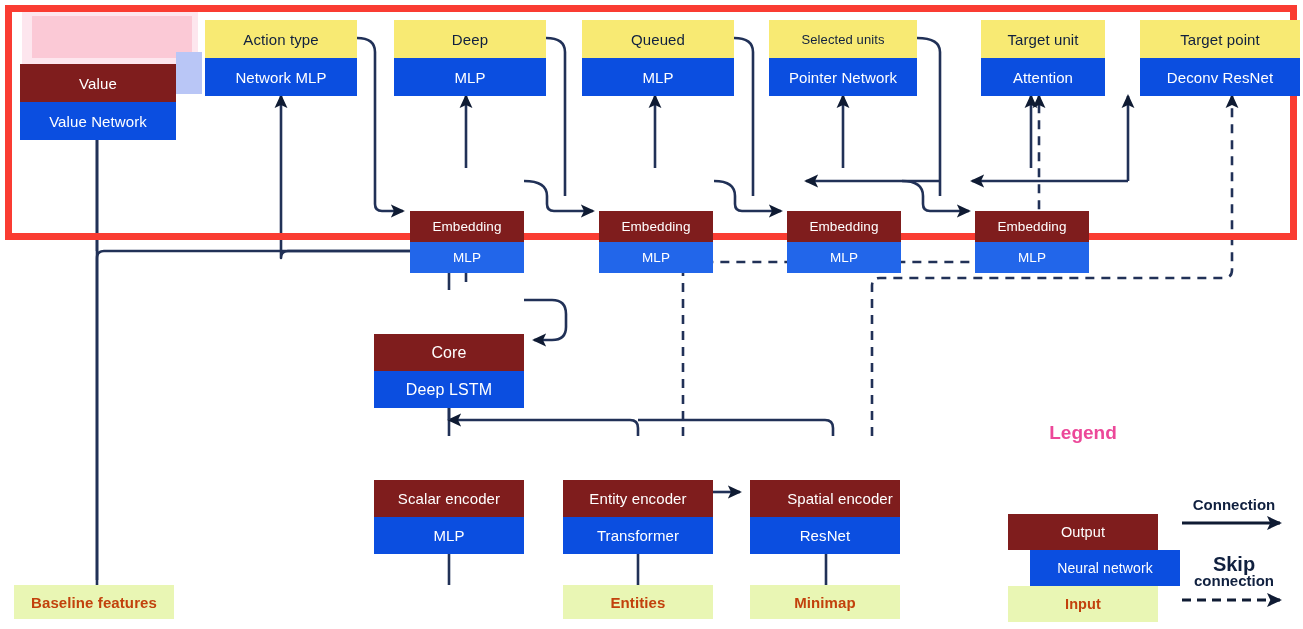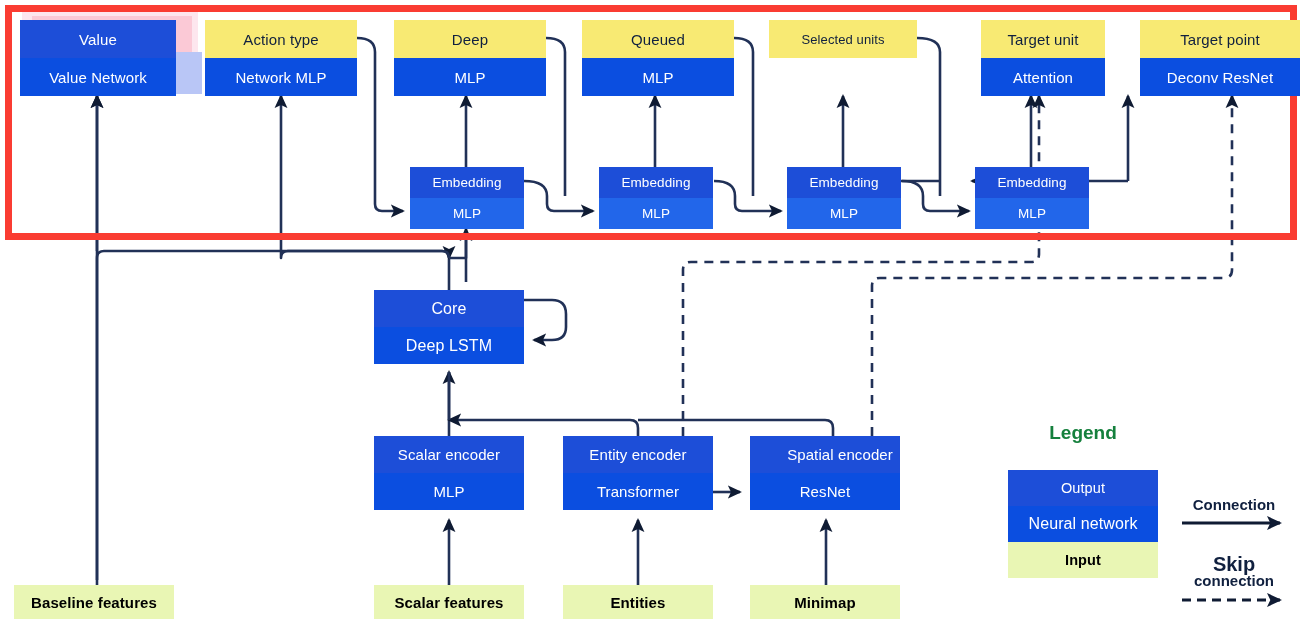--- a/index.html
+++ b/index.html
@@ -5,30 +5,30 @@
   html,body{margin:0;padding:0;background:#ffffff;}
   body{width:1303px;height:629px;overflow:hidden;
        font-family:"Liberation Sans","DejaVu Sans",sans-serif;}
   #stage{position:relative;width:1303px;height:629px;background:#fff;}
   svg.wires{position:absolute;left:0;top:0;width:1303px;height:629px;pointer-events:none;}
   .node{position:absolute;box-sizing:border-box;}
   .cell{display:flex;align-items:center;justify-content:center;
         box-sizing:border-box;width:100%;line-height:1;text-align:center;
         white-space:nowrap;letter-spacing:.1px;}
   .c-action{background:#f8ea73;color:#10203f;font-weight:400;}
-  .c-output{background:#1d4ed8;color:#ffffff;font-weight:400;}
+  .c-output{background:#7f1d1d;color:#ffffff;font-weight:400;margin-top:44px;}
   .c-nn{background:#0b4ee0;color:#ffffff;font-weight:400;}
   .c-nn2{background:#2266ea;color:#ffffff;font-weight:400;}
-  .c-input{background:#e9f6b4;color:#000000;font-weight:700;}
+  .c-input{background:#e9f6b4;color:#c2410c;font-weight:700;}
   .ghost{position:absolute;background:#fbc9d6;}
   .ghost2{position:absolute;background:#b9c6f6;}
   .ghost3{position:absolute;background:#fde6ee;}
   #redframe{position:absolute;left:5px;top:5px;width:1292px;height:235px;
             border:7px solid #fa3c32;box-sizing:border-box;background:transparent;}
-  #legend-title{position:absolute;color:#15803d;font-weight:700;}
+  #legend-title{position:absolute;color:#ec4899;font-weight:700;}
   .leg-lbl{position:absolute;color:#10203f;font-weight:700;text-align:center;}
 </style>
 </head>
 <body>
 
 <div id="stage">
 
   <div class="ghost3" style="left:22px;top:12px;width:176px;height:76px;"></div>
   <div class="ghost" style="left:32px;top:16px;width:160px;height:42px;"></div>
   <div class="ghost2" style="left:176px;top:52px;width:26px;height:42px;"></div>
@@ -124,20 +124,21 @@
     <div class="cell c-nn" style="height:38px;font-size:15px;">MLP</div>
   </div>
 
   <div class="node" style="left:582px;top:20px;width:152px;">
     <div class="cell c-action" style="height:38px;font-size:15px;">Queued</div>
     <div class="cell c-nn" style="height:38px;font-size:15px;">MLP</div>
   </div>
 
   <div class="node" style="left:769px;top:20px;width:148px;">
     <div class="cell c-action" style="height:38px;font-size:13px;">Selected units</div>
+    <div class="cell c-nn" style="height:38px;font-size:15px;">Pointer Network</div>
   </div>
 
   <div class="node" style="left:957px;top:20px;width:148px;padding-left:24px;">
     <div class="cell c-action" style="height:38px;font-size:15px;">Target unit</div>
     <div class="cell c-nn" style="height:38px;font-size:15px;">Attention</div>
   </div>
 
   <div class="node" style="left:1140px;top:20px;width:160px;">
     <div class="cell c-action" style="height:38px;font-size:15px;">Target point</div>
     <div class="cell c-nn" style="height:38px;font-size:15px;">Deconv ResNet</div>
@@ -180,37 +181,34 @@
 
   <div class="node" style="left:750px;top:436px;width:150px;">
     <div class="cell c-output" style="height:37px;font-size:15px;padding-left:30px;">Spatial encoder</div>
     <div class="cell c-nn" style="height:37px;font-size:15px;">ResNet</div>
   </div>
 
   <div class="node" style="left:14px;top:585px;width:160px;">
     <div class="cell c-input" style="height:34px;font-size:15px;">Baseline features</div>
   </div>
 
-  <div class="node" style="left:374px;top:585px;width:150px;">
-    <div class="cell c-input" style="height:34px;font-size:15px;">Scalar features</div>
-  </div>
 
   <div class="node" style="left:563px;top:585px;width:150px;">
     <div class="cell c-input" style="height:34px;font-size:15px;">Entities</div>
   </div>
 
   <div class="node" style="left:750px;top:585px;width:150px;">
     <div class="cell c-input" style="height:34px;font-size:15px;">Minimap</div>
   </div>
 
   <div id="legend-title" style="left:1008px;top:422px;width:150px;text-align:center;font-size:19px;">Legend</div>
 
   <div class="node" style="left:1008px;top:470px;width:150px;">
     <div class="cell c-output" style="height:36px;font-size:14.5px;font-weight:400;">Output</div>
-    <div class="cell c-nn" style="height:36px;font-size:16px;font-weight:400;">Neural network</div>
+    <div class="cell c-nn" style="height:36px;font-size:14px;font-weight:400;margin-left:22px;">Neural network</div>
     <div class="cell c-input" style="height:36px;font-size:14.5px;">Input</div>
   </div>
 
   <div class="leg-lbl" style="left:1178px;top:496px;width:112px;font-size:15px;">Connection</div>
   <div class="leg-lbl" style="left:1178px;top:553px;width:112px;font-size:20px;">Skip</div>
   <div class="leg-lbl" style="left:1172px;top:572px;width:124px;font-size:15px;">connection</div>
 
   <svg class="wires" viewBox="0 0 1303 629">
     <defs>
       <marker id="ahk" viewBox="0 0 10 10" refX="8.6" refY="5" markerWidth="5.4" markerHeight="5.4" orient="auto-start-reverse">

